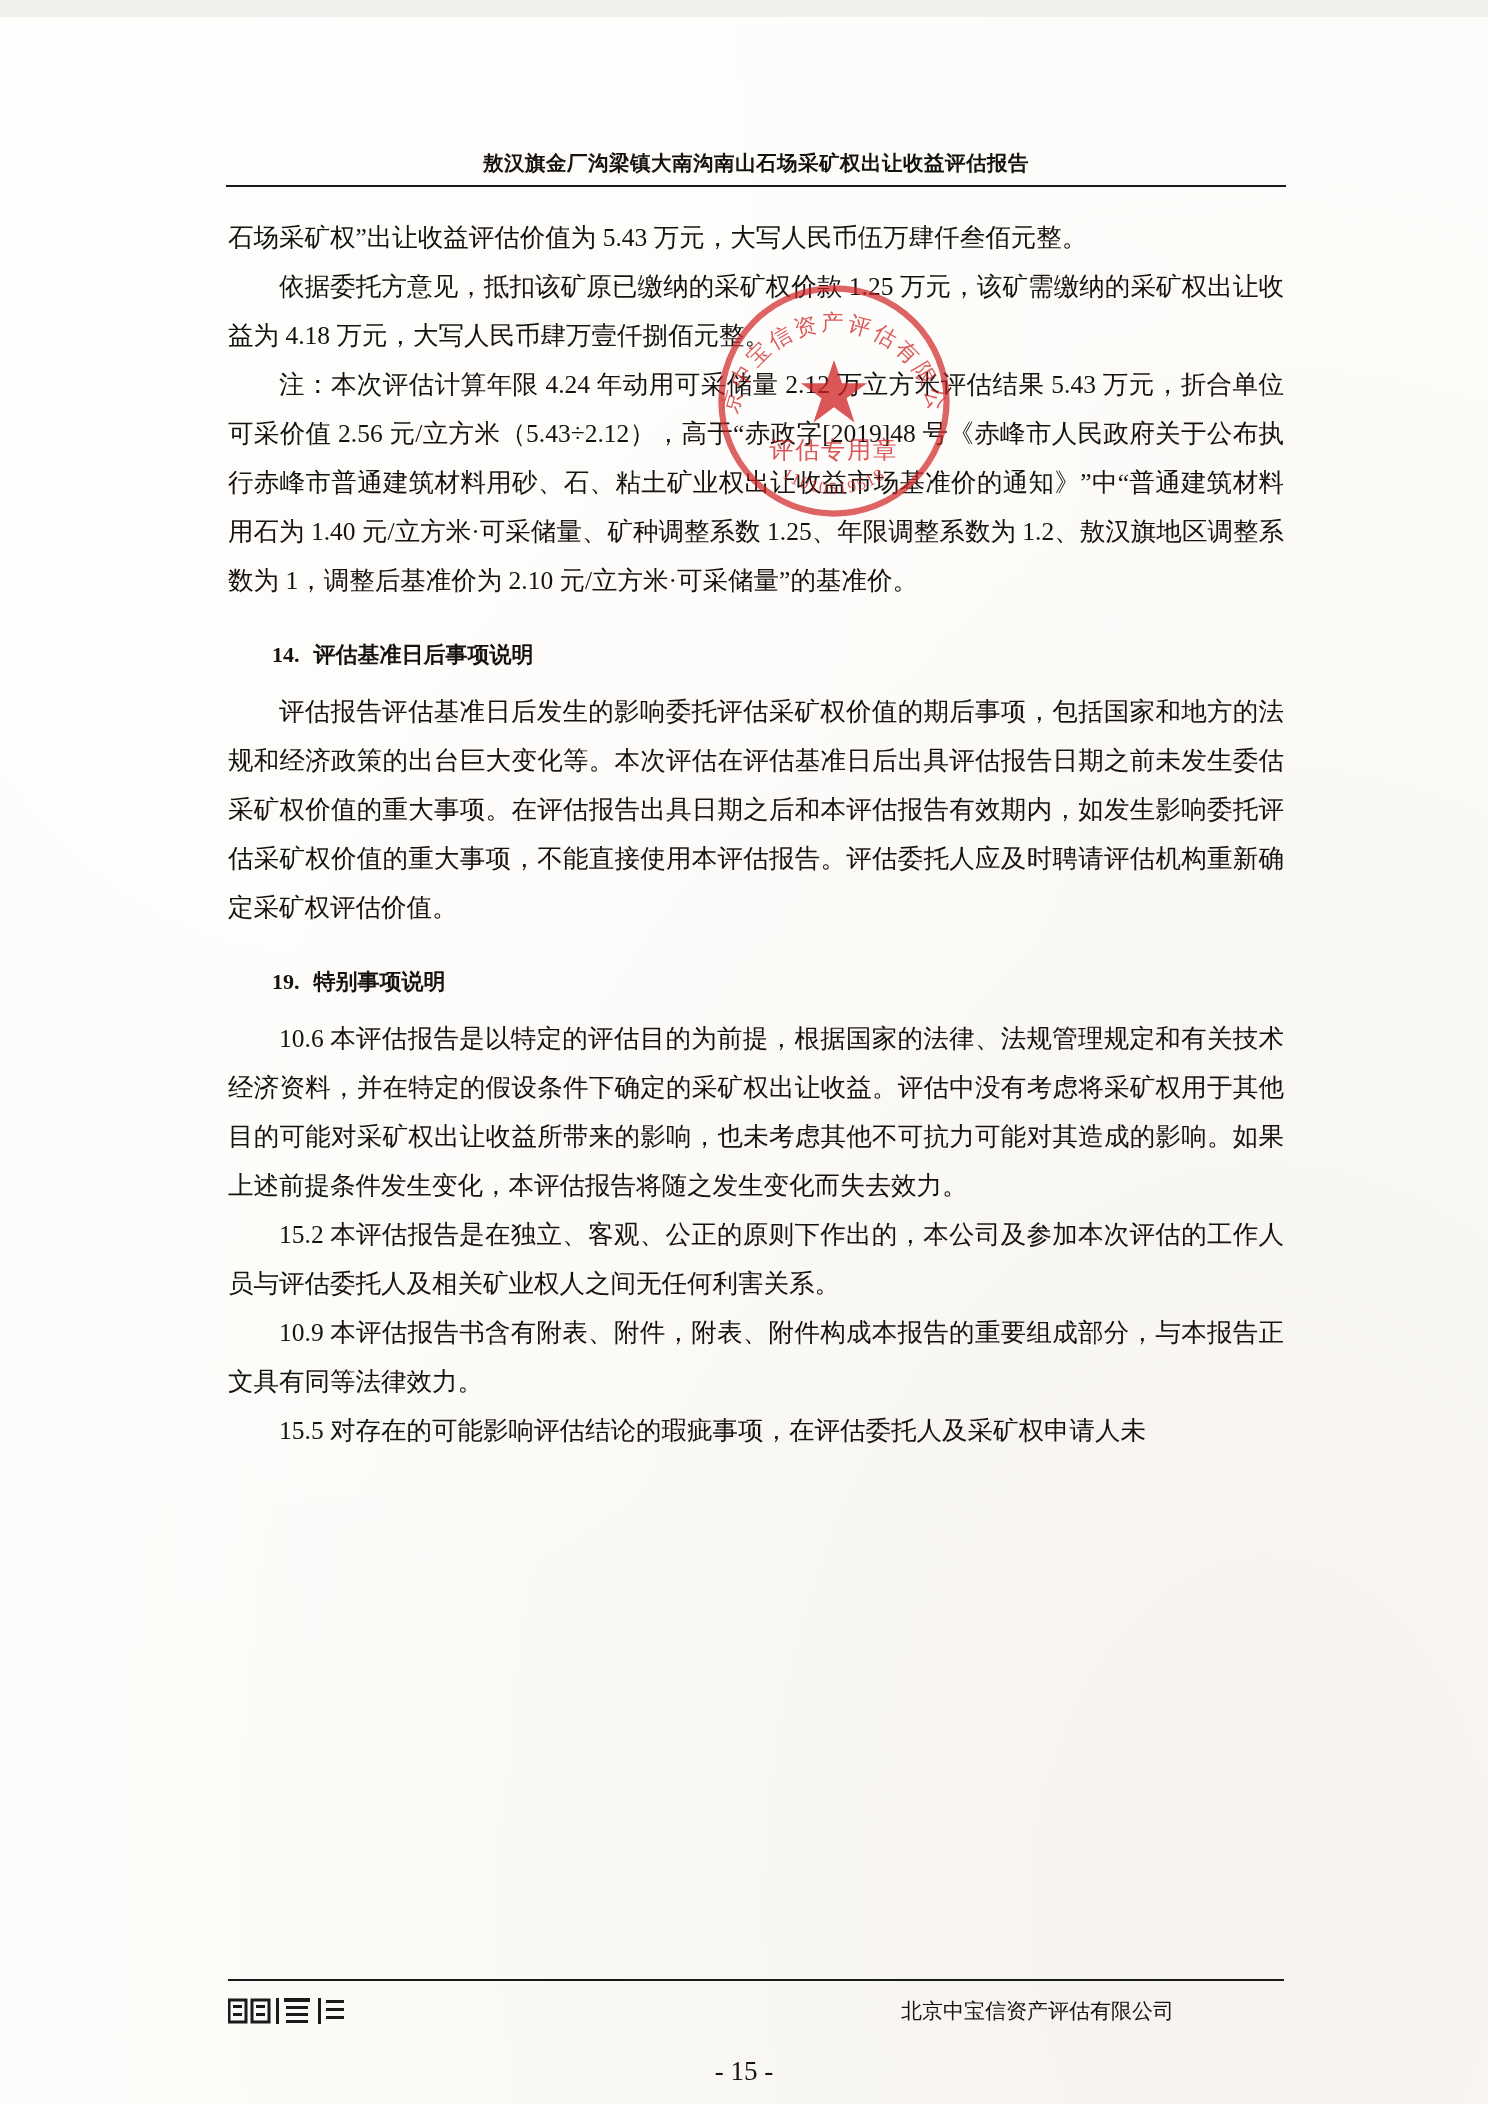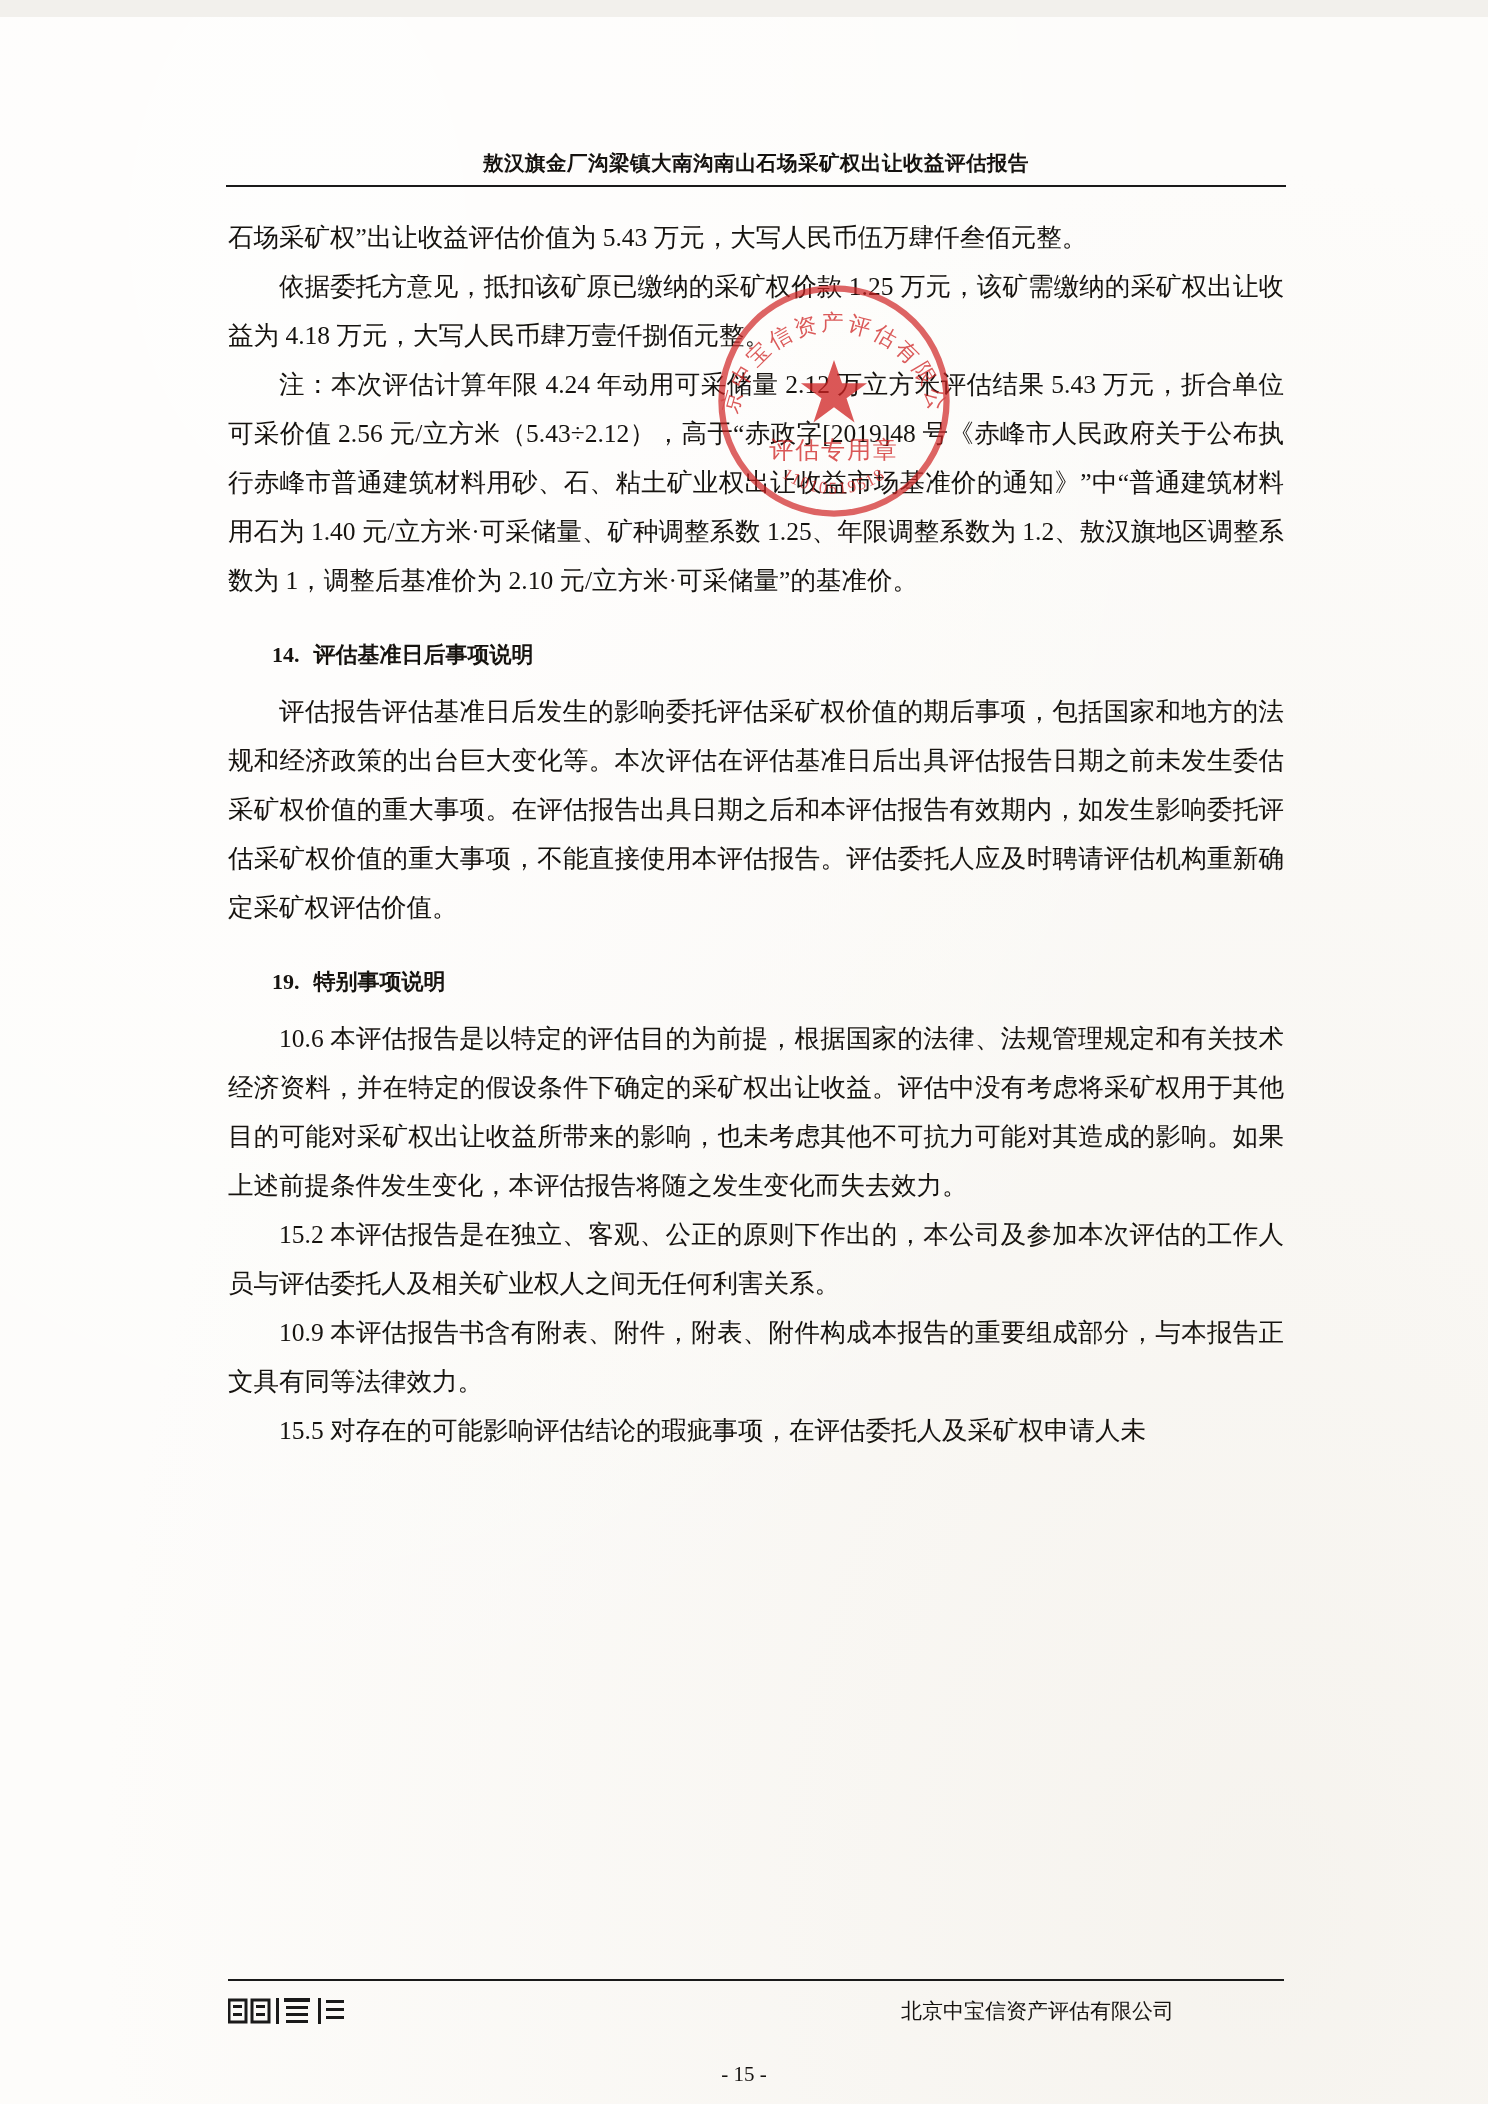--- a/index.html
+++ b/index.html
@@ -116,21 +116,21 @@
     font-size: 21px;
     color: #15120f;
     margin-right: 110px;
   }
   .page-number {
     position: absolute;
     left: 0;
     right: 0;
     bottom: 34px;
     text-align: center;
-    font-size: 21px;
+    font-size: 27px;
     color: #15120f;
     font-family: "Liberation Serif", serif;
   }
 </style>
 </head>
 <body>
 
 <div class="page">
 
   <div class="content">

